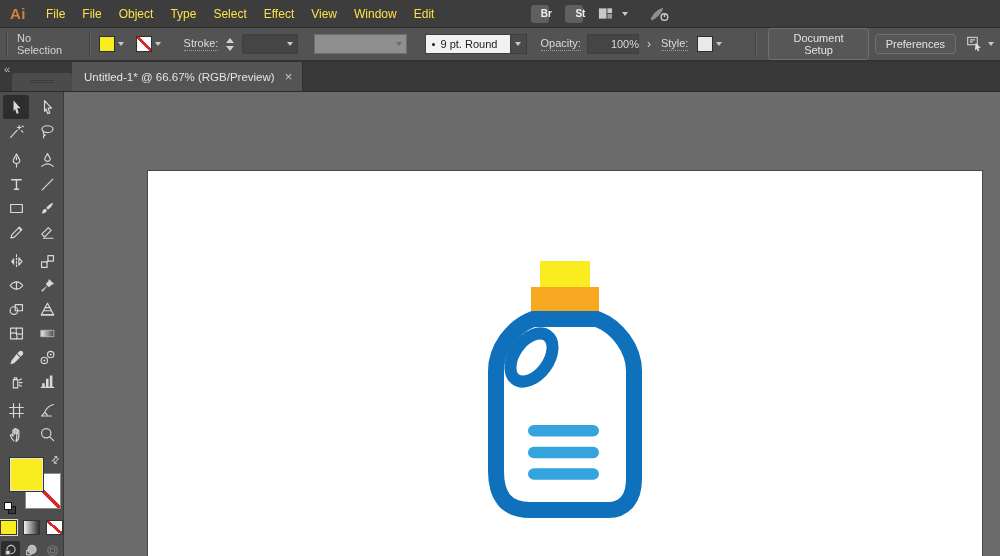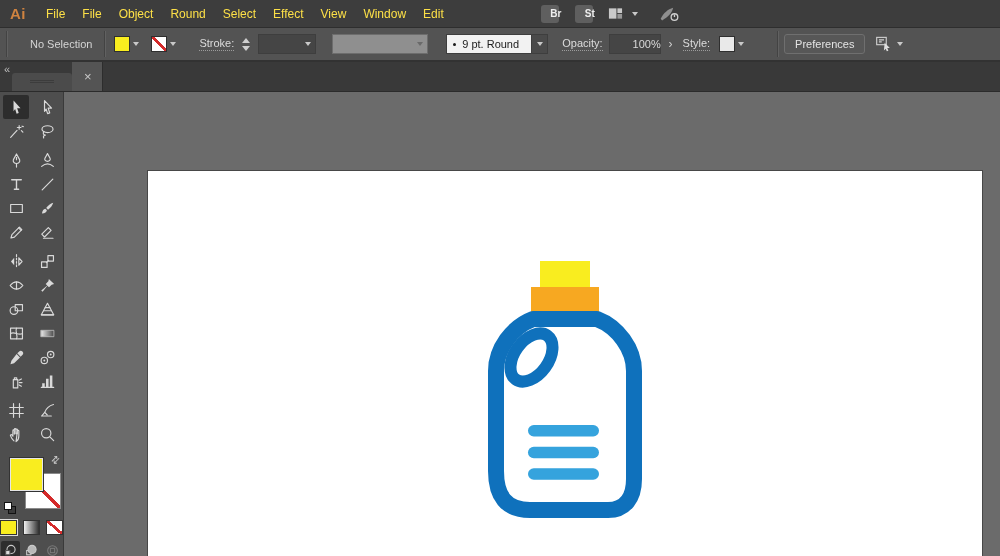--- a/index.html
+++ b/index.html
@@ -18,21 +18,21 @@
              font-size:10px; font-weight:bold; display:flex; align-items:center; justify-content:center;padding-left:12px; }
   .mr-icon { display:flex; align-items:center; }
   .chev { display:inline-block; width:0; height:0; border-left:4px solid transparent;
           border-right:4px solid transparent; border-top:5px solid #c9c9c9; }
   .chev.small { border-left-width:3px; border-right-width:3px; border-top-width:4px; }
 
   
   .controlbar { height:34px; background:#535353; display:flex; align-items:center; gap:6px;
                 border-bottom:2px solid #323232; padding:0 6px; font-size:11px; }
   .vsep { width:1px; height:26px; background:#434343; box-shadow:1px 0 0 #616161; }
-  .cb-status { color:#d4d4d4; padding:0 6px 0 4px;margin-left:13px; }
+  .cb-status { color:#d4d4d4; padding:0 6px 0 4px; }
   .cb-label { color:#dcdcdc; border-bottom:1px dotted #9c9c9c; padding-bottom:1px; }
   .swatch-combo { display:flex; align-items:center; gap:3px; padding:2px 3px; }
   .swatch { width:16px; height:16px; border:1px solid #2f2f2f; background:#fff; position:relative; }
   .swatch.fill-color { background:#f9ed1f; }
   .none-slash { position:absolute; inset:0;
      background:linear-gradient(to top right, transparent 44%, #d42a2a 44%, #d42a2a 58%, transparent 58%); }
   .swatch.style-swatch { background:#e9e9e9; }
   .stepper { display:flex; flex-direction:column; gap:3px; align-items:center; padding:0 2px; }
   .tri-up { width:0;height:0;border-left:4px solid transparent;border-right:4px solid transparent;border-bottom:5px solid #cfcfcf; }
   .tri-down { width:0;height:0;border-left:4px solid transparent;border-right:4px solid transparent;border-top:5px solid #cfcfcf; }
@@ -104,21 +104,21 @@
 <body>
 
 <div class="app">
 
   <div class="menubar">
     <span class="logo">Ai</span>
     <nav class="menus">
         <span>File</span>
         <span>File</span>
         <span>Object</span>
-        <span>Round</span>
+        <span>Type</span>
         <span>Select</span>
         <span>Effect</span>
         <span>View</span>
         <span>Window</span>
         <span>Edit</span>
       </nav>
     <div class="menu-right">
       <span class="appchip">Br</span>
       <span class="appchip" style="margin-left:8px">St</span>
       <span class="mr-icon" style="margin-left:6px">
@@ -179,39 +179,41 @@
     <div class="field dark f-opacity">
       <span>100%</span>
     </div>
     <span class="submenu-arrow">›</span>
     <span class="cb-label" style="margin-left:2px">Style:</span>
     <div class="swatch-combo">
       <span class="swatch style-swatch"></span>
       <span class="chev small"></span>
     </div>
     <span class="vsep" style="margin-left:24px"></span>
+    <button class="cb-btn" style="margin-left:6px">Document Setup</button>
     <button class="cb-btn">Preferences</button>
     <span class="cb-icongrp">
       <span>
         <svg viewBox="0 0 16 16" width="18" height="18" fill="none" stroke="#cfcfcf" stroke-width="1">
             <rect x="1.5" y="3" width="8.5" height="6.5"></rect>
             <path d="M3.5 5.2h4.5M3.5 7h2.5"></path>
             <path d="M8.6 7.8l4.6 4.6-2.3.1 1 2.3-1.4.6-1-2.3-1.6 1.5z" fill="#dedede" stroke="none"></path>
           </svg>
       </span>
       <span class="chev small"></span>
     </span>
   </div>
 
   <div class="tabrow">
     <div class="tabrow-left">
       <span class="collapse-btn">«</span>
       <div class="panel-grip"></div>
     </div>
     <div class="tab">
+      <span>Untitled-1* @ 66.67% (RGB/Preview)</span>
       <span class="tab-close">×</span>
     </div>
   </div>
 
   <div class="main">
 
     <div class="toolbar">
       <div>
           <div class="tool-row">
             <div class="tool sel">

